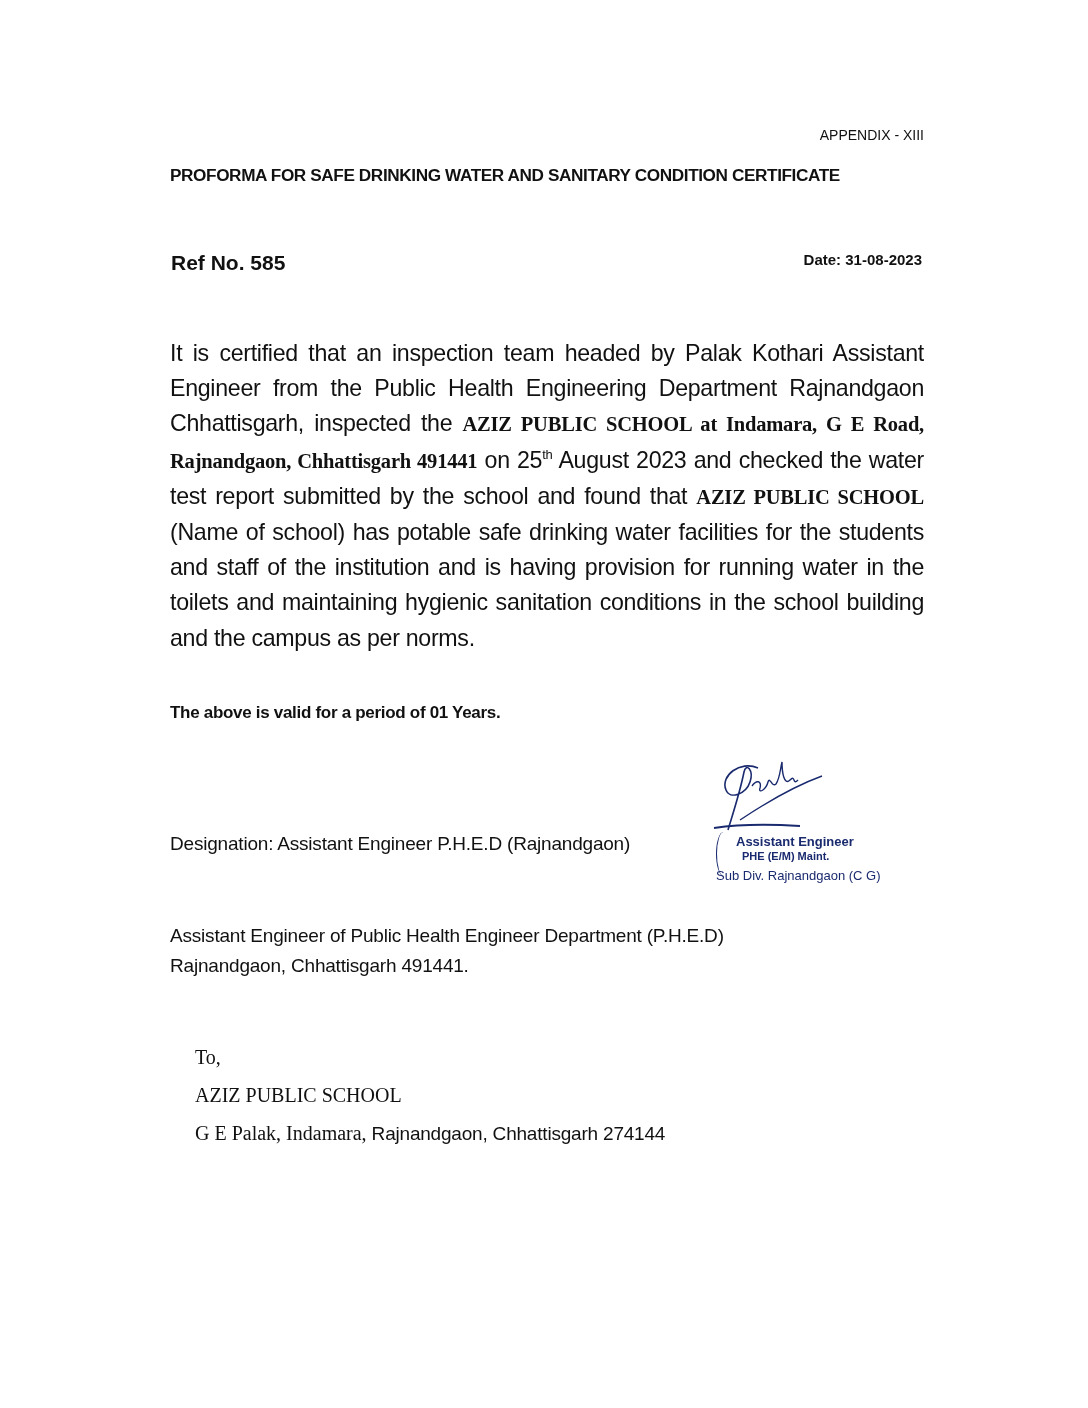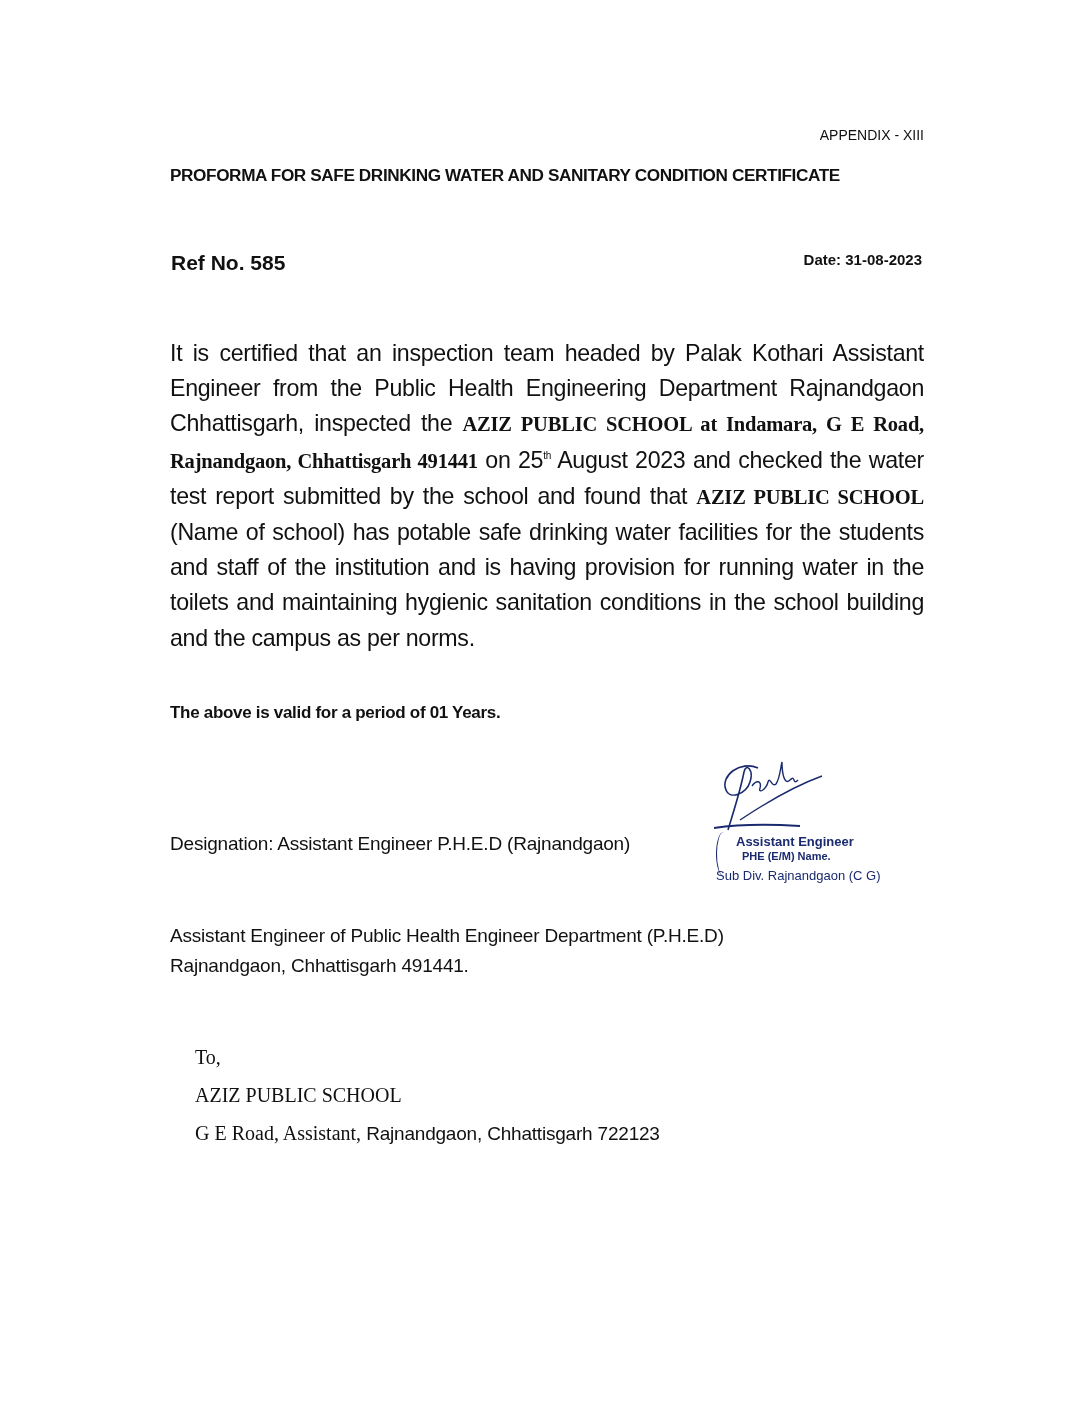--- a/index.html
+++ b/index.html
@@ -7,21 +7,21 @@
   .sans { font-family: "Liberation Sans", "DejaVu Sans", sans-serif; }
   .serif { font-family: "Liberation Serif", "DejaVu Serif", serif; }
 
   .appendix { position: absolute; top: 127px; right: 164px; font-size: 14px; letter-spacing: 0px; }
   .title { position: absolute; top: 165px; left: 170px; width: 740px; font-size: 17.2px; font-weight: bold; text-underline-offset: 3px; white-space: nowrap; letter-spacing: -0.4px; }
   .ref { position: absolute; top: 251px; left: 171px; font-size: 21px; font-weight: bold; }
   .date { position: absolute; top: 251px; right: 166px; font-size: 15px; font-weight: bold; padding-left: 36px; }
 
   .body-para { position: absolute; top: 336px; left: 170px; width: 754px; font-size: 23.2px; line-height: 35.2px; text-align: justify; letter-spacing: -0.3px; }
   .body-para b.serif { font-size: 20.5px; letter-spacing: -0.2px; }
-  .body-para sup { font-size: 10px; line-height: 0; vertical-align: super; }
+  .body-para sup { font-size: 13px; line-height: 0; vertical-align: super; }
 
   .validity { position: absolute; top: 703px; left: 170px; font-size: 17px; font-weight: bold; letter-spacing: -0.3px; }
 
   .designation { position: absolute; top: 833px; left: 170px; font-size: 19px; letter-spacing: -0.2px; }
 
   .signature { position: absolute; top: 758px; left: 700px; width: 150px; height: 75px; }
   .stamp { position: absolute; top: 830px; left: 716px; width: 200px; color: #1a2a6e; font-family: "Liberation Sans", "DejaVu Sans", sans-serif; }
   .stamp .bracket { position: absolute; left: 0; top: 2px; width: 14px; height: 44px; border-left: 1.6px solid #1a2a6e; border-radius: 50% 0 0 50%; }
   .stamp .s1 { position: absolute; left: 20px; top: 4px; font-size: 13px; font-weight: bold; white-space: nowrap; }
   .stamp .s2 { position: absolute; left: 26px; top: 20px; font-size: 11px; font-weight: bold; white-space: nowrap; }
@@ -52,28 +52,28 @@
   <svg class="signature" viewBox="0 0 150 75">
     <path d="M58 10 C 40 2, 20 18, 26 32 C 30 42, 46 36, 50 24 C 54 12, 46 4, 44 14 C 40 34, 34 52, 28 72" fill="none" stroke="#1a2a6e" stroke-width="1.6"></path>
     <path d="M52 28 C 56 22, 62 22, 60 30 C 58 36, 66 32, 68 24 C 70 18, 72 30, 76 26 C 80 20, 80 12, 82 4 C 82 14, 84 28, 90 22 C 96 16, 92 28, 98 22" fill="none" stroke="#1a2a6e" stroke-width="1.4"></path>
     <path d="M40 62 C 70 42, 100 26, 122 18" fill="none" stroke="#1a2a6e" stroke-width="1.4"></path>
     <path d="M14 70 C 40 66, 70 66, 100 68" fill="none" stroke="#1a2a6e" stroke-width="2"></path>
   </svg>
 
   <div class="stamp">
     <div class="bracket"></div>
     <div class="s1">Assistant Engineer</div>
-    <div class="s2">PHE (E/M) Name.</div>
+    <div class="s2">PHE (E/M) Maint.</div>
     <div class="s3">Sub Div. Rajnandgaon (C G)</div>
   </div>
 
   <div class="office sans">
     <div>Assistant Engineer of Public Health Engineer Department (P.H.E.D)</div>
     <div>Rajnandgaon, Chhattisgarh 491441.</div>
   </div>
 
   <div class="to-block">
     <div class="to-line serif">To,</div>
     <div class="to-line serif">AZIZ PUBLIC SCHOOL</div>
-    <div class="to-line"><span class="serif">G E Road, Assistant, </span><span class="sans">Rajnandgaon, Chhattisgarh 722123</span></div>
+    <div class="to-line"><span class="serif">G E Palak, Indamara, </span><span class="sans">Rajnandgaon, Chhattisgarh 274144</span></div>
   </div>
 
 </div>
 
 </body></html>

